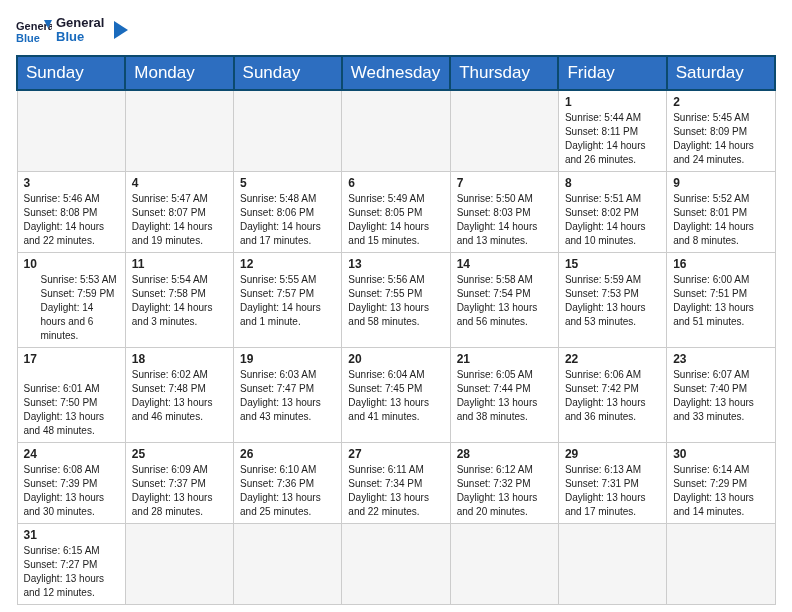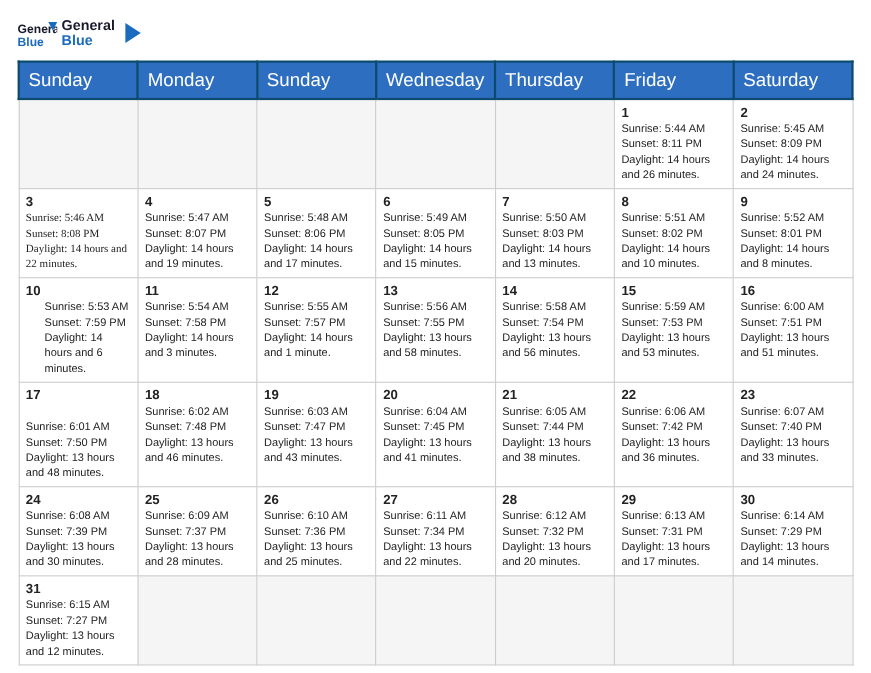--- a/index.html
+++ b/index.html
@@ -128,21 +128,21 @@
         <td>
           <div class="day-number">2</div>
           <div class="day-info" style="white-space: pre-line;">Sunrise: 5:45 AM
 Sunset: 8:09 PM
 Daylight: 14 hours and 24 minutes.</div>
         </td>
       </tr>
       <tr>
         <td>
           <div class="day-number">3</div>
-          <div class="day-info" style="white-space: pre-line; font-family: Liberation Serif, serif;">Sunrise: 5:46 AM
+          <div class="day-info" style="white-space: pre-line;">Sunrise: 5:46 AM
 Sunset: 8:08 PM
 Daylight: 14 hours and 22 minutes.</div>
         </td>
         <td>
           <div class="day-number">4</div>
           <div class="day-info" style="white-space: pre-line;">Sunrise: 5:47 AM
 Sunset: 8:07 PM
 Daylight: 14 hours and 19 minutes.</div>
         </td>
         <td>

